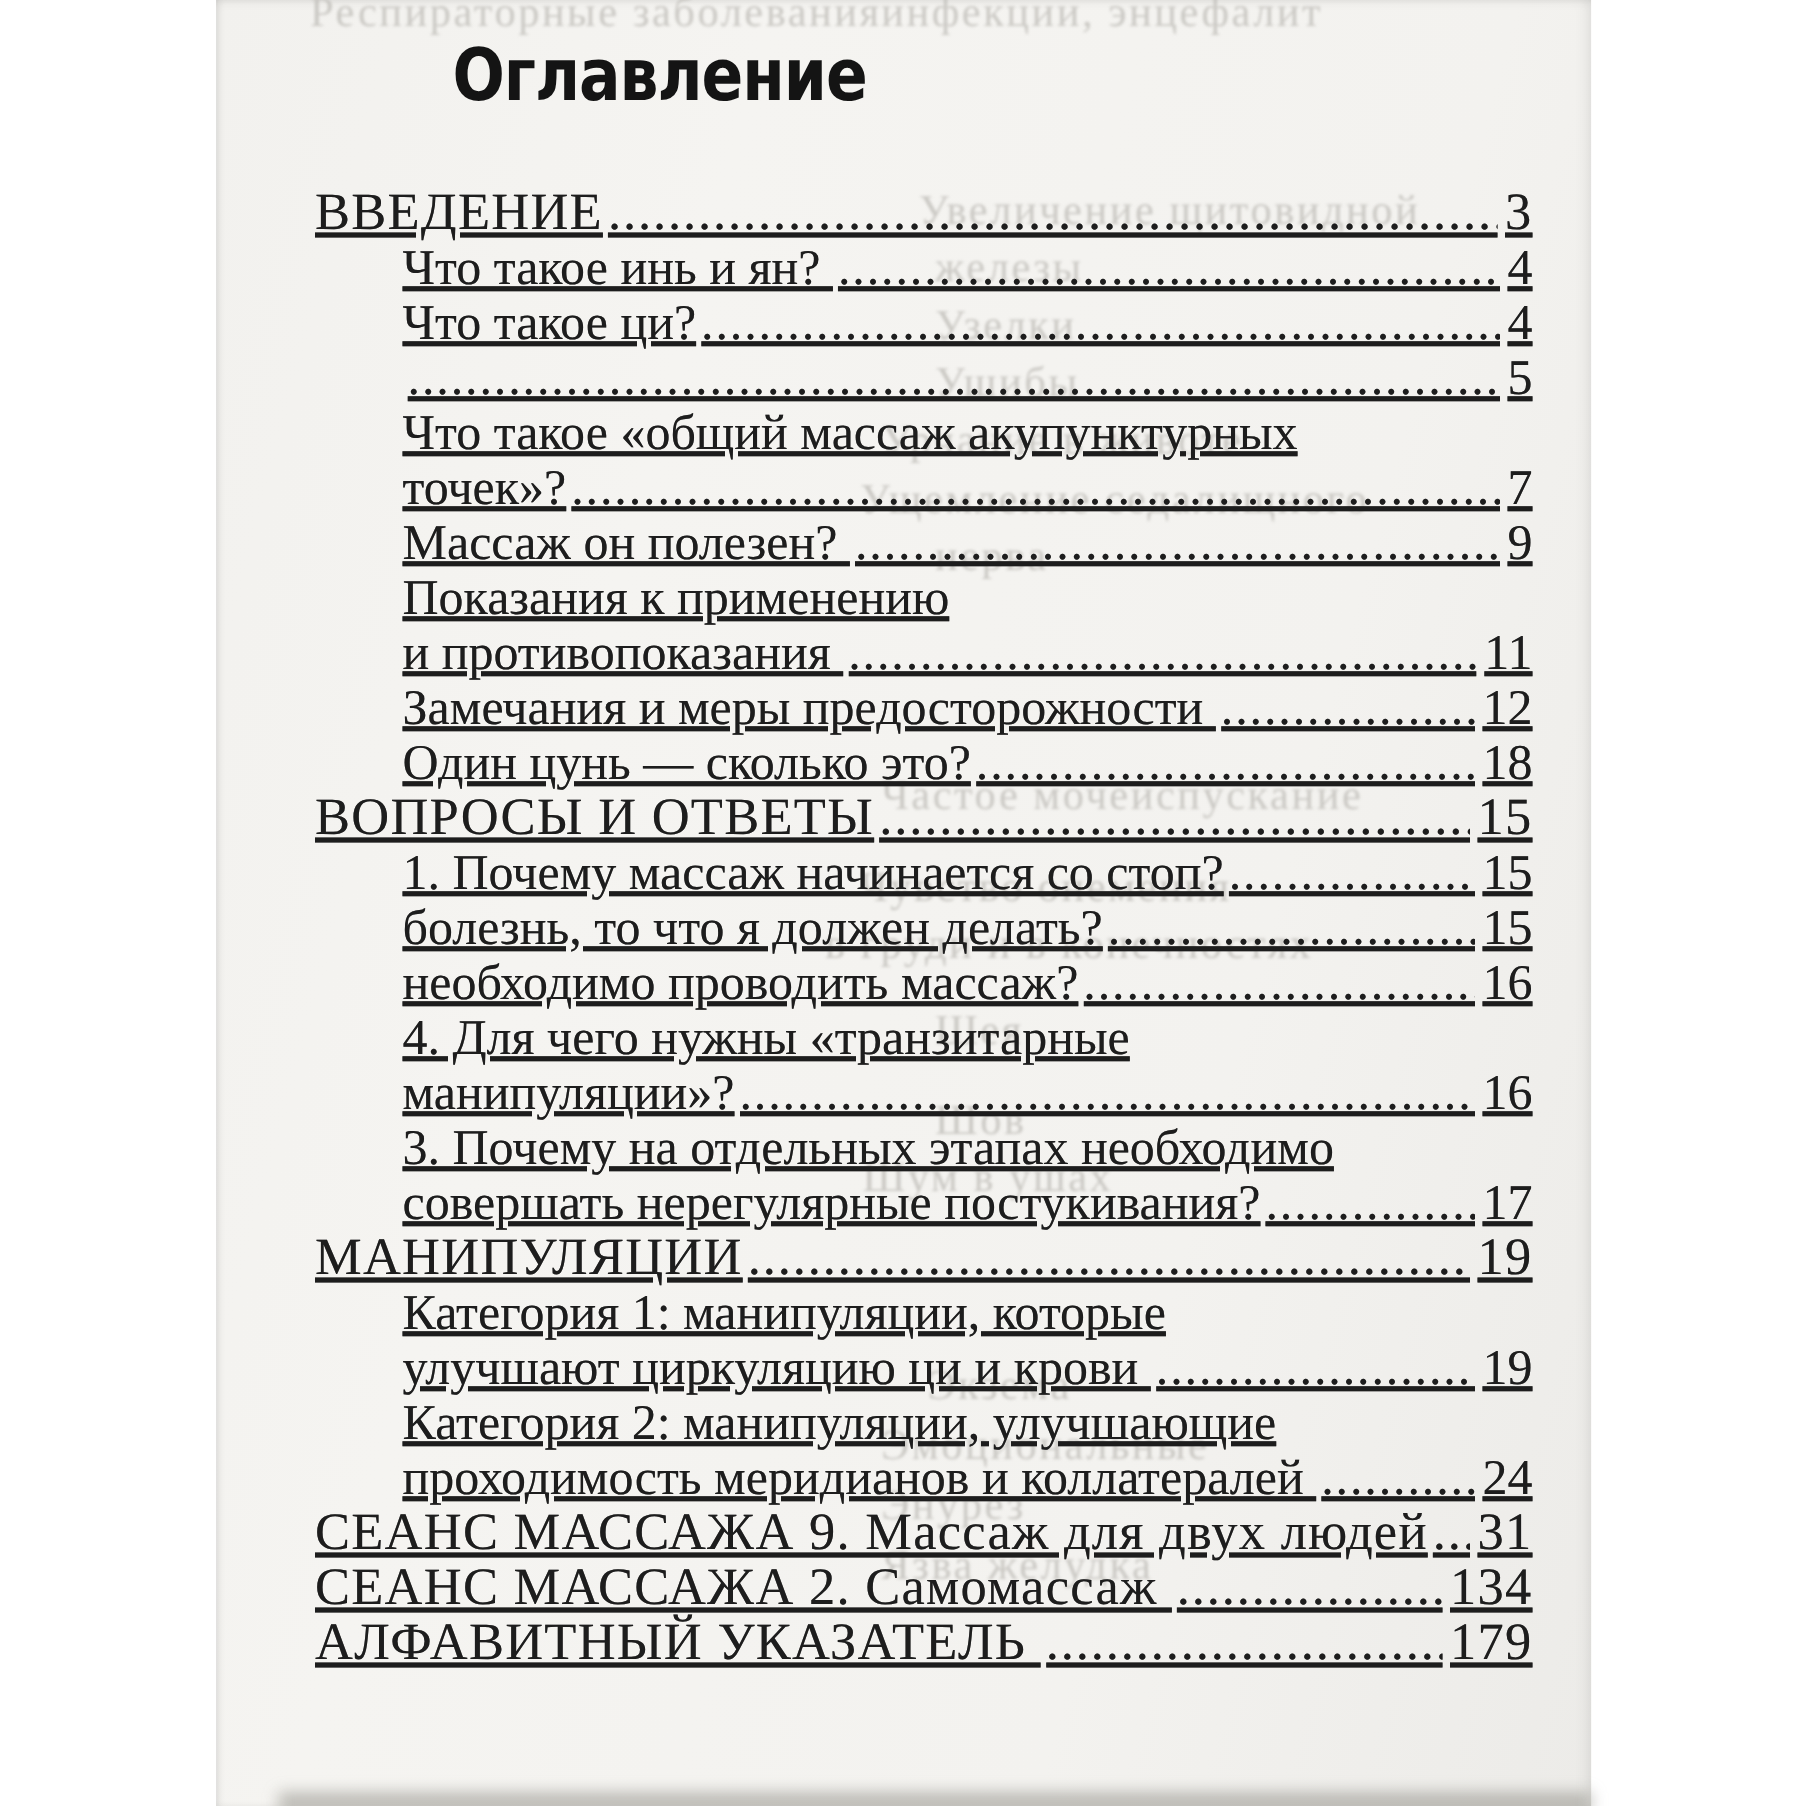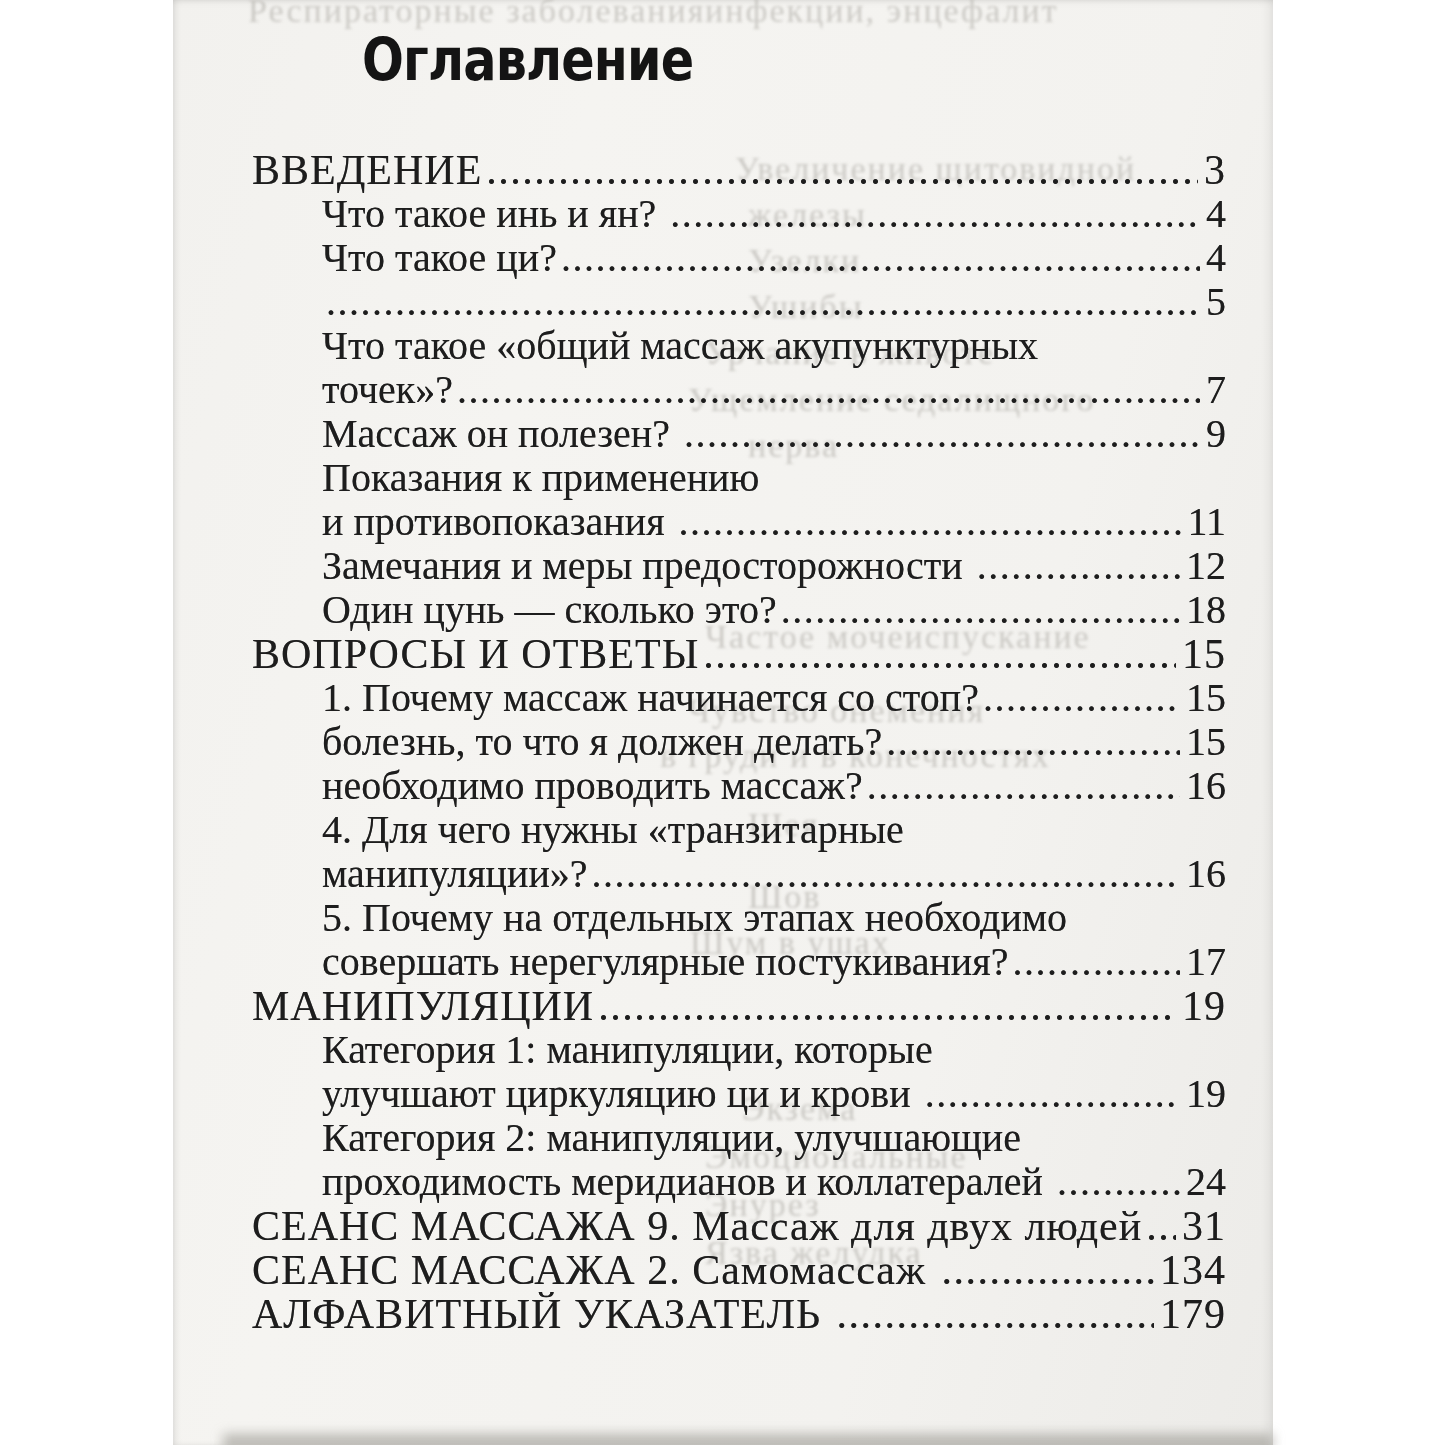--- a/index.html
+++ b/index.html
@@ -1,22 +1,21 @@
 <!DOCTYPE html>
 <html><head>
 <meta charset="utf-8">
 <style>
   html,body{margin:0;padding:0;background:#ffffff;}
   .canvas{
     position:relative;
-    width:1244px;height:1445px;
+    width:1445px;height:1445px;
     background:#ffffff;
     overflow:hidden;
     font-family:"Liberation Serif","DejaVu Serif",serif;
-    padding-left:44px;
   }
   .page{
     position:absolute;
     left:173px;top:0;
     width:1100px;height:1445px;
     background:linear-gradient(105deg,#f2f1ee 0%,#f5f4f1 30%,#f3f2ef 70%,#edecd e9 100%);
     background:linear-gradient(105deg,#f2f1ee 0%,#f5f4f1 30%,#f3f2ef 70%,#ecebe8 100%);
     box-shadow:
       inset 4px 0 8px -4px rgba(0,0,0,.16),
       inset -8px 0 14px -8px rgba(0,0,0,.12),
@@ -65,20 +64,21 @@
     color:#1d1d1d;
   }
   .row{
     display:flex;
     align-items:flex-end;
     height:44px;
     font-size:40px;
     line-height:44px;
     text-shadow:0 0 .5px rgba(25,25,25,.6);
     white-space:pre;
+    text-decoration:underline;
   }
   .row.level0{
     font-size:42px;
     letter-spacing:1px;
   }
   .row.indent{ padding-left:70px; }
   .txt{ flex:0 0 auto; }
   .dots{
     flex:1 1 0;
     overflow:hidden;
@@ -201,21 +201,21 @@
     <span class="txt">4. Для чего нужны «транзитарные</span>
     <span class="dots">..........................................................................................</span>
     <span class="pg"></span>
   </div>
           <div class="row indent">
     <span class="txt">манипуляции»?</span>
     <span class="dots">..........................................................................................</span>
     <span class="pg">16</span>
   </div>
           <div class="row indent nopage">
-    <span class="txt">5. Почему на отдельных этапах необходимо</span>
+    <span class="txt">3. Почему на отдельных этапах необходимо</span>
     <span class="dots">..........................................................................................</span>
     <span class="pg"></span>
   </div>
           <div class="row indent">
     <span class="txt">совершать нерегулярные постукивания?</span>
     <span class="dots">..........................................................................................</span>
     <span class="pg">17</span>
   </div>
           <div class="row level0">
     <span class="txt">МАНИПУЛЯЦИИ</span>

